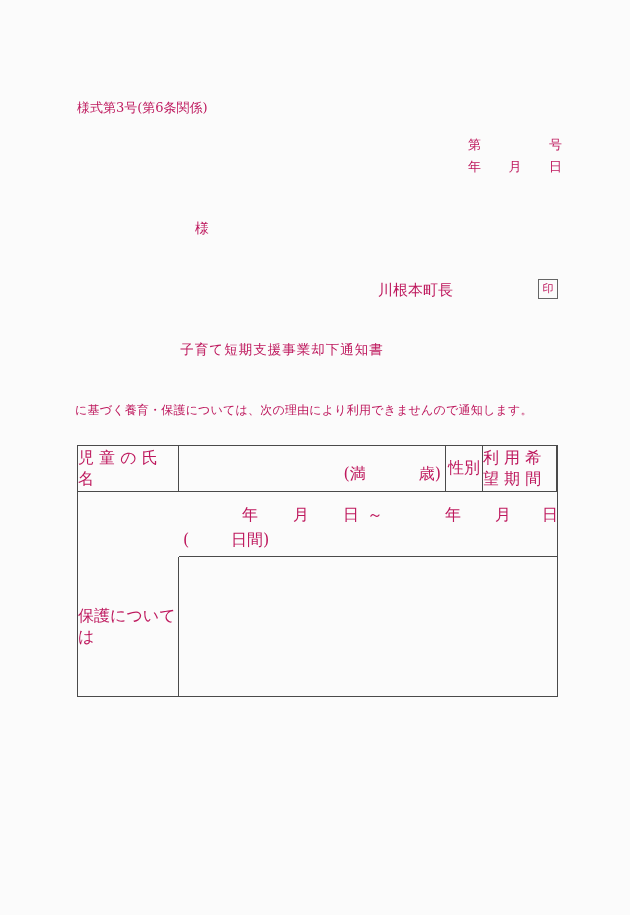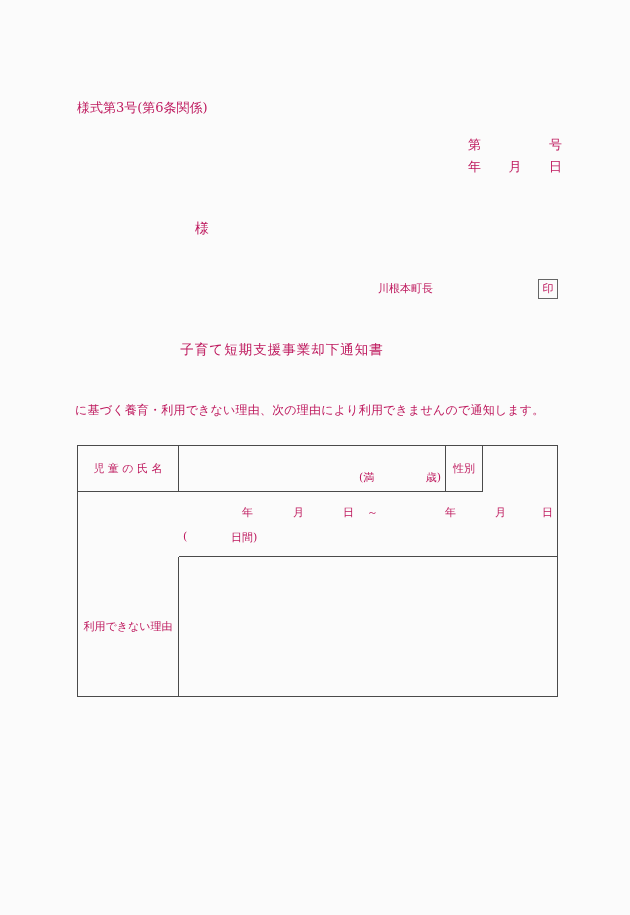--- a/index.html
+++ b/index.html
@@ -17,21 +17,21 @@
   }
   .abs { position:absolute; white-space:nowrap; }
 
   .form-number { left:77px; top:99px; font-size:13px; }
 
   .docno-row { left:468px; top:136px; width:94px; display:flex; justify-content:space-between; font-size:13px; }
   .date-row  { left:468px; top:158px; width:94px; display:flex; justify-content:space-between; font-size:13px; }
 
   .addressee { left:195px; top:220px; font-size:14px; }
 
-  .issuer { left:378px; top:281px; font-size:11px; }
+  .issuer { left:378px; top:281px; font-size:15px; }
   .seal-box {
     left:538px; top:279px;
     width:18px; height:18px;
     border:1px solid #666;
     font-size:11px; line-height:18px;
     text-align:center;
   }
 
   .doc-title {
     left:0; top:341px; width:564px;
@@ -44,21 +44,21 @@
   .bd-m { margin-left:26px; }
   .bd-d { margin-left:26px; }
 
   
   .tbl {
     position:absolute; left:77px; top:445px;
     display:grid;
     grid-template-columns:101px 267px 37px 74px;
     grid-template-rows:46px 65px 139px;
     border:1.5px solid #4a4a4a;
-    font-size:11px;
+    font-size:16px;
   }
   .cell { position:relative; }
   .br { border-right:1px solid #4a4a4a; }
   .bb { border-bottom:1px solid #4a4a4a; }
   .c-center { display:flex; align-items:center; justify-content:center; }
   .span3 { grid-column:2 / span 3; }
 
   .age-line { position:absolute; right:4px; bottom:6px; white-space:nowrap; }
   .age-suffix { margin-left:48px; }
 
@@ -92,44 +92,45 @@
   </div>
 
   <div class="abs addressee">様</div>
 
   <div class="abs issuer">川根本町長</div>
   <div class="abs seal-box">印</div>
 
   <div class="abs doc-title">子育て短期支援事業却下通知書</div>
 
   <div class="abs body-par">
-    <div class="body-line">に基づく養育・利用できない理由、次の理由により利用できませんので通知します。</div>
+    <div class="body-line">に基づく養育・保護については、次の理由により利用できませんので通知します。</div>
   </div>
 
   <div class="tbl">
 
     <div class="cell br bb c-center">児 童 の 氏 名</div>
     <div class="cell br bb">
       <div class="age-line">
         <span>(満</span>
         <span class="age-suffix">歳)</span>
       </div>
     </div>
     <div class="cell br bb c-center">性別</div>
 
+    <div class="cell br bb c-center">利 用 希 望 期 間</div>
     <div class="cell bb span3">
       <span class="tok p-y1">年</span>
       <span class="tok p-m1">月</span>
       <span class="tok p-d1">日</span>
       <span class="tok p-tl">～</span>
       <span class="tok p-y2">年</span>
       <span class="tok p-m2">月</span>
       <span class="tok p-d2">日</span>
       <span class="tok p-po">(</span>
       <span class="tok p-ds">日間)</span>
     </div>
 
-    <div class="cell br c-center">利用できない理由</div>
+    <div class="cell br c-center">保護については</div>
     <div class="cell"></div>
 
   </div>
 
 </div>
 
 </body></html>

